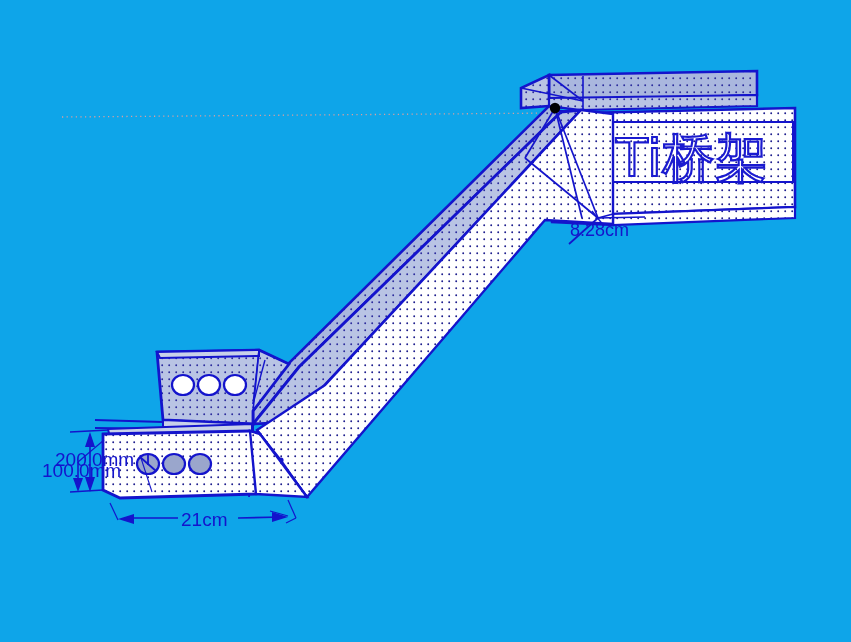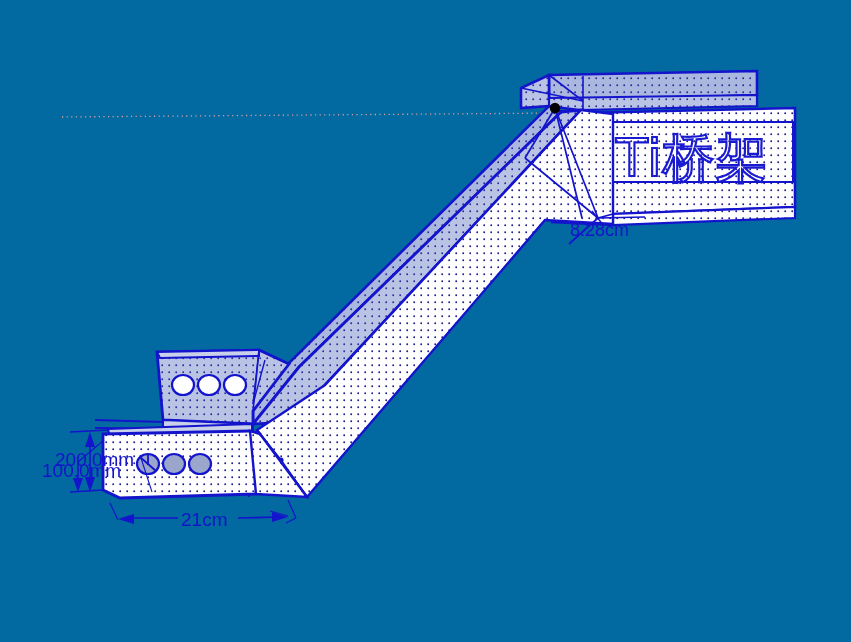--- a/index.html
+++ b/index.html
@@ -12,21 +12,21 @@
     height: 642px;
     overflow: hidden;
     font-family: "Liberation Sans", sans-serif;
     position: relative;
   }
   #canvas-root {
     position: absolute;
     left: 0; top: 0;
     width: 851px;
     height: 642px;
-    background: #0369a1;
+    background: #0ea5e9;
   }
   svg.model-svg {
     position: absolute;
     left: 0; top: 0;
     width: 851px;
     height: 642px;
     display: block;
   }
   .dim-text {
     font-family: "Liberation Sans", sans-serif;

